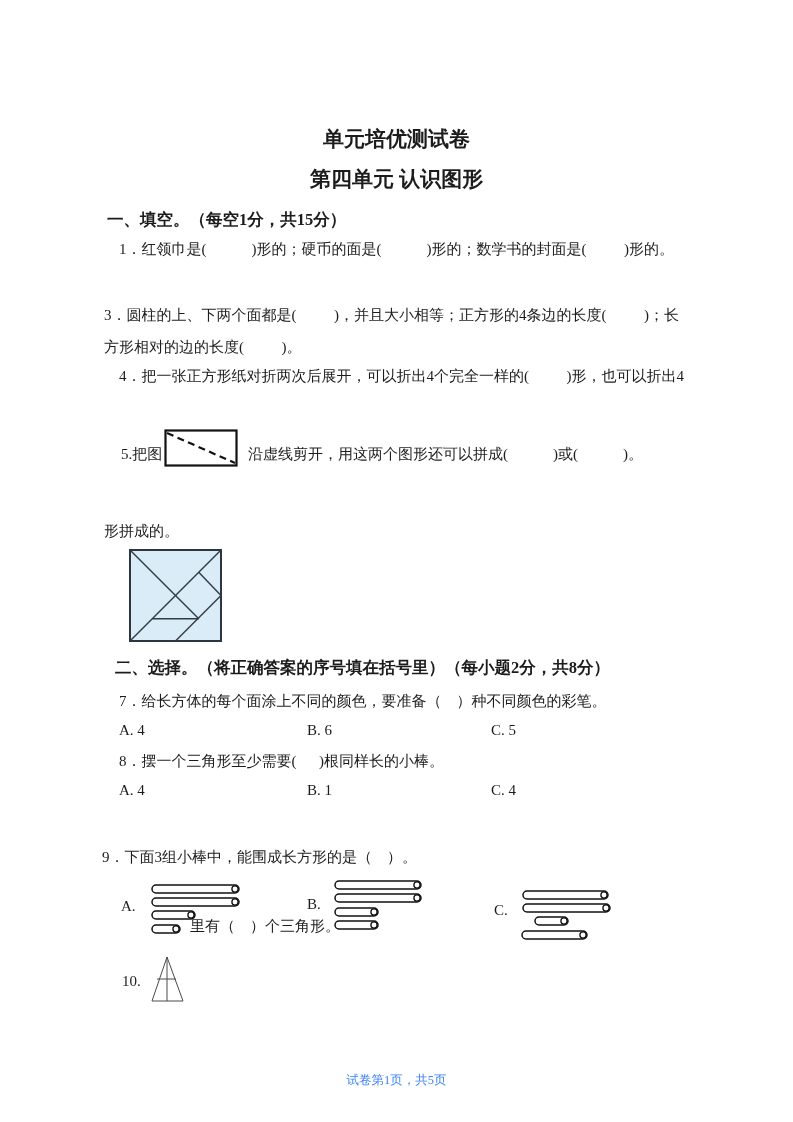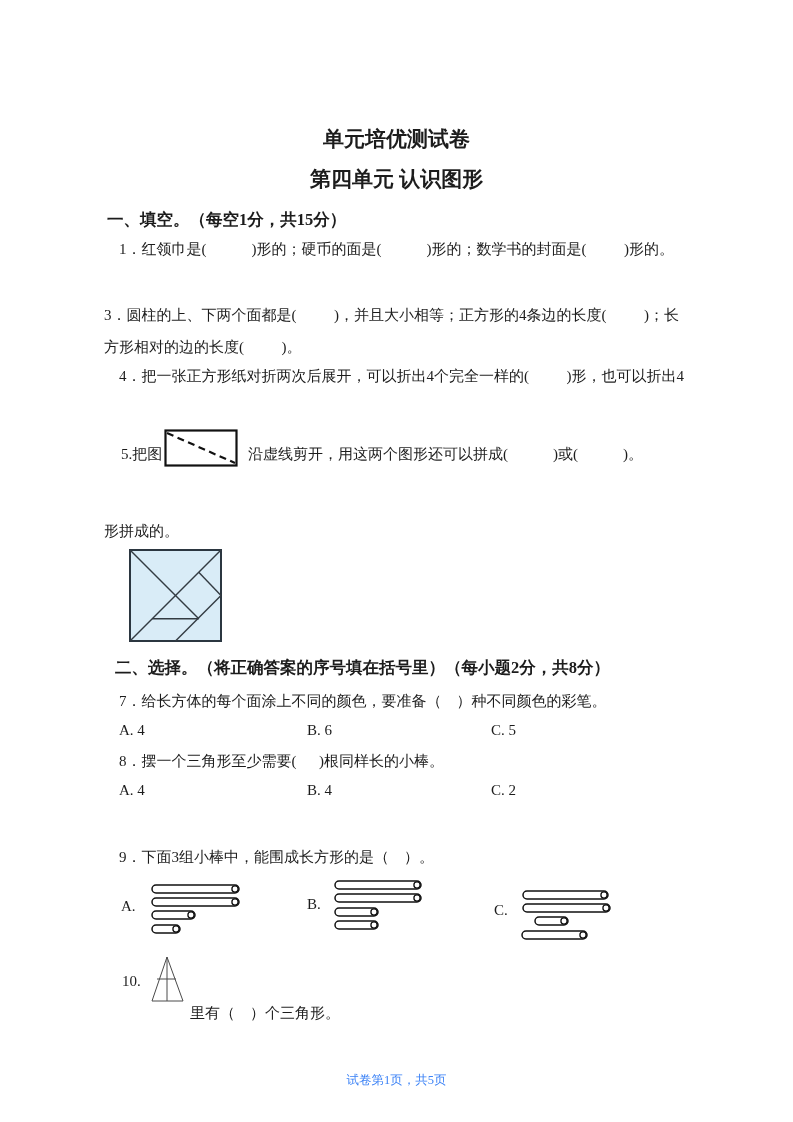--- a/index.html
+++ b/index.html
@@ -58,24 +58,24 @@
 
   <div class="shead" style="left:115px;top:657px;">二、选择。（将正确答案的序号填在括号里）（每小题2分，共8分）</div>
 
   <div class="line" style="left:119px;top:692px;">7．给长方体的每个面涂上不同的颜色，要准备（　）种不同颜色的彩笔。</div>
   <div class="opt" style="left:119px;top:722px;">A. 4</div>
   <div class="opt" style="left:307px;top:722px;">B. 6</div>
   <div class="opt" style="left:491px;top:722px;">C. 5</div>
 
   <div class="line" style="left:119px;top:752px;">8．摆一个三角形至少需要(      )根同样长的小棒。</div>
   <div class="opt" style="left:119px;top:782px;">A. 4</div>
-  <div class="opt" style="left:307px;top:782px;">B. 4</div>
-  <div class="opt" style="left:491px;top:782px;">C. 2</div>
+  <div class="opt" style="left:307px;top:782px;">B. 1</div>
+  <div class="opt" style="left:491px;top:782px;">C. 4</div>
 
-  <div class="line" style="left:119px;top:848px;">9．下面3组小棒中，能围成长方形的是（　）。</div>
+  <div class="line" style="left:102px;top:848px;">9．下面3组小棒中，能围成长方形的是（　）。</div>
 
   <div class="opt" style="left:121px;top:898px;">A.</div>
   <div class="fig" style="left:148px;top:879px;">
     <svg width="100" height="60" viewBox="0 0 100 60">
         <rect x="4" y="6" width="87" height="8" rx="4" fill="#ffffff" stroke="#111111" stroke-width="1.5"></rect>
         <circle cx="87" cy="10" r="3.1" fill="none" stroke="#111111" stroke-width="1.3"></circle>
         <rect x="4" y="19" width="87" height="8" rx="4" fill="#ffffff" stroke="#111111" stroke-width="1.5"></rect>
         <circle cx="87" cy="23" r="3.1" fill="none" stroke="#111111" stroke-width="1.3"></circle>
         <rect x="4" y="32" width="43" height="8" rx="4" fill="#ffffff" stroke="#111111" stroke-width="1.5"></rect>
         <circle cx="43" cy="36" r="3.1" fill="none" stroke="#111111" stroke-width="1.3"></circle>
@@ -115,17 +115,17 @@
   <div class="line" style="left:122px;top:972px;">10.</div>
   <div class="fig" style="left:150px;top:953px;">
     <svg width="38" height="52" viewBox="0 0 38 52">
       <g stroke="#4a4a4a" stroke-width="1" fill="none">
         <polygon points="17,4 2,48 33,48"></polygon>
         <line x1="17" y1="4" x2="17" y2="48"></line>
         <line x1="7" y1="26" x2="26" y2="26"></line>
       </g>
     </svg>
   </div>
-  <div class="line" style="left:190px;top:1004px;">里有（　）个三角形。</div>
+  <div class="line" style="left:190px;top:917px;">里有（　）个三角形。</div>
 
   <div class="footer" style="top:1072px;">试卷第1页，共5页</div>
 
 </div>
 
 </body></html>

